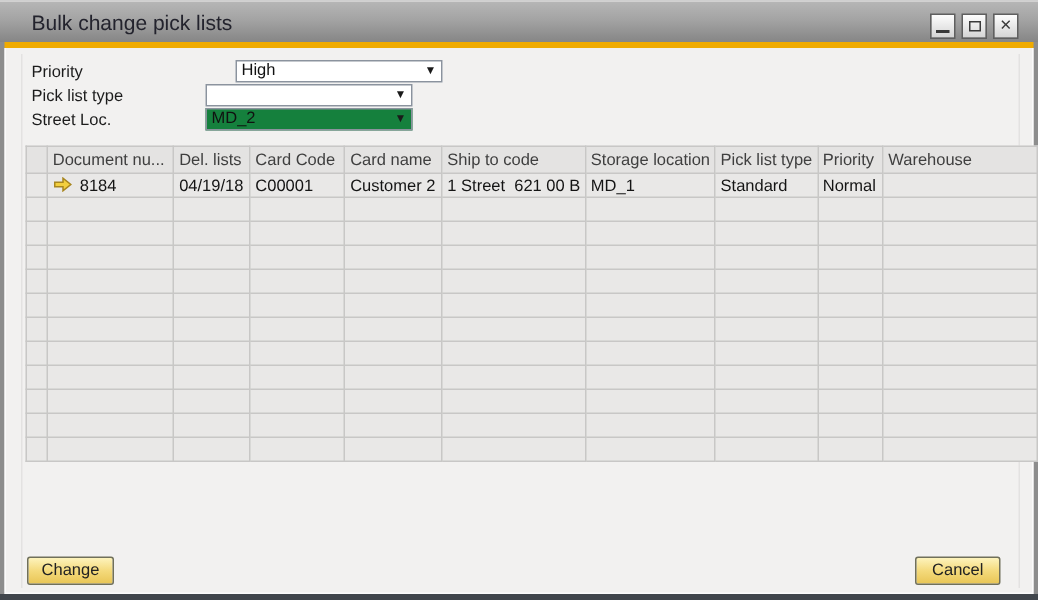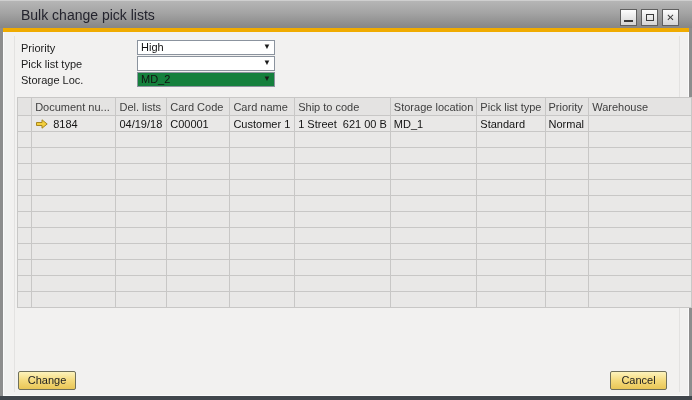--- a/index.html
+++ b/index.html
@@ -79,31 +79,31 @@
 
   <div class="edge-left"></div>
   <div class="edge-right"></div>
   <div class="edge-bottom"></div>
   <div class="edge-inner-left"></div>
   <div class="edge-inner-right"></div>
   <div class="edge-inner-bottom"></div>
   <div class="inner-panel"></div>
 
   <span class="form-label" style="top:42px;">Priority</span>
-  <div class="dropdown" style="top:40px;">
+  <div class="dropdown" style="top:40px;margin-left:20px;">
     <span class="val">High</span>
     <span class="arrow">▼</span>
   </div>
 
   <span class="form-label" style="top:58px;">Pick list type</span>
   <div class="dropdown" style="top:56px;">
     <span class="arrow">▼</span>
   </div>
 
-  <span class="form-label" style="top:74px;">Storage Loc.</span>
+  <span class="form-label" style="top:74px;">Street Loc.</span>
   <div class="dropdown hl" style="top:72px;">
     <span class="val">MD_2</span>
     <span class="arrow">▼</span>
   </div>
 
   <div id="grid-wrap">
     <table>
       <colgroup id="cols">
           <col style="width: 16px;">
           <col style="width: 85px;">
@@ -131,21 +131,21 @@
           </tr>
         </thead>
       <tbody id="body-rows">
           <tr>
             <td></td>
             <td class="doc-cell"><svg class="link-arrow" width="12" height="10" viewBox="0 0 12 10">
                 <polygon points="0.5,3.5 6,3.5 6,0.8 11.2,5 6,9.2 6,6.5 0.5,6.5" fill="#f3cf3e" stroke="#a8861f" stroke-width="1"></polygon>
               </svg>8184</td>
             <td>04/19/18</td>
             <td>C00001</td>
-            <td>Customer 1</td>
+            <td>Customer 2</td>
             <td>1 Street  621 00 B</td>
             <td>MD_1</td>
             <td>Standard</td>
             <td>Normal</td>
             <td></td>
           </tr>
           <tr>
             <td></td>
             <td></td>
             <td></td>

